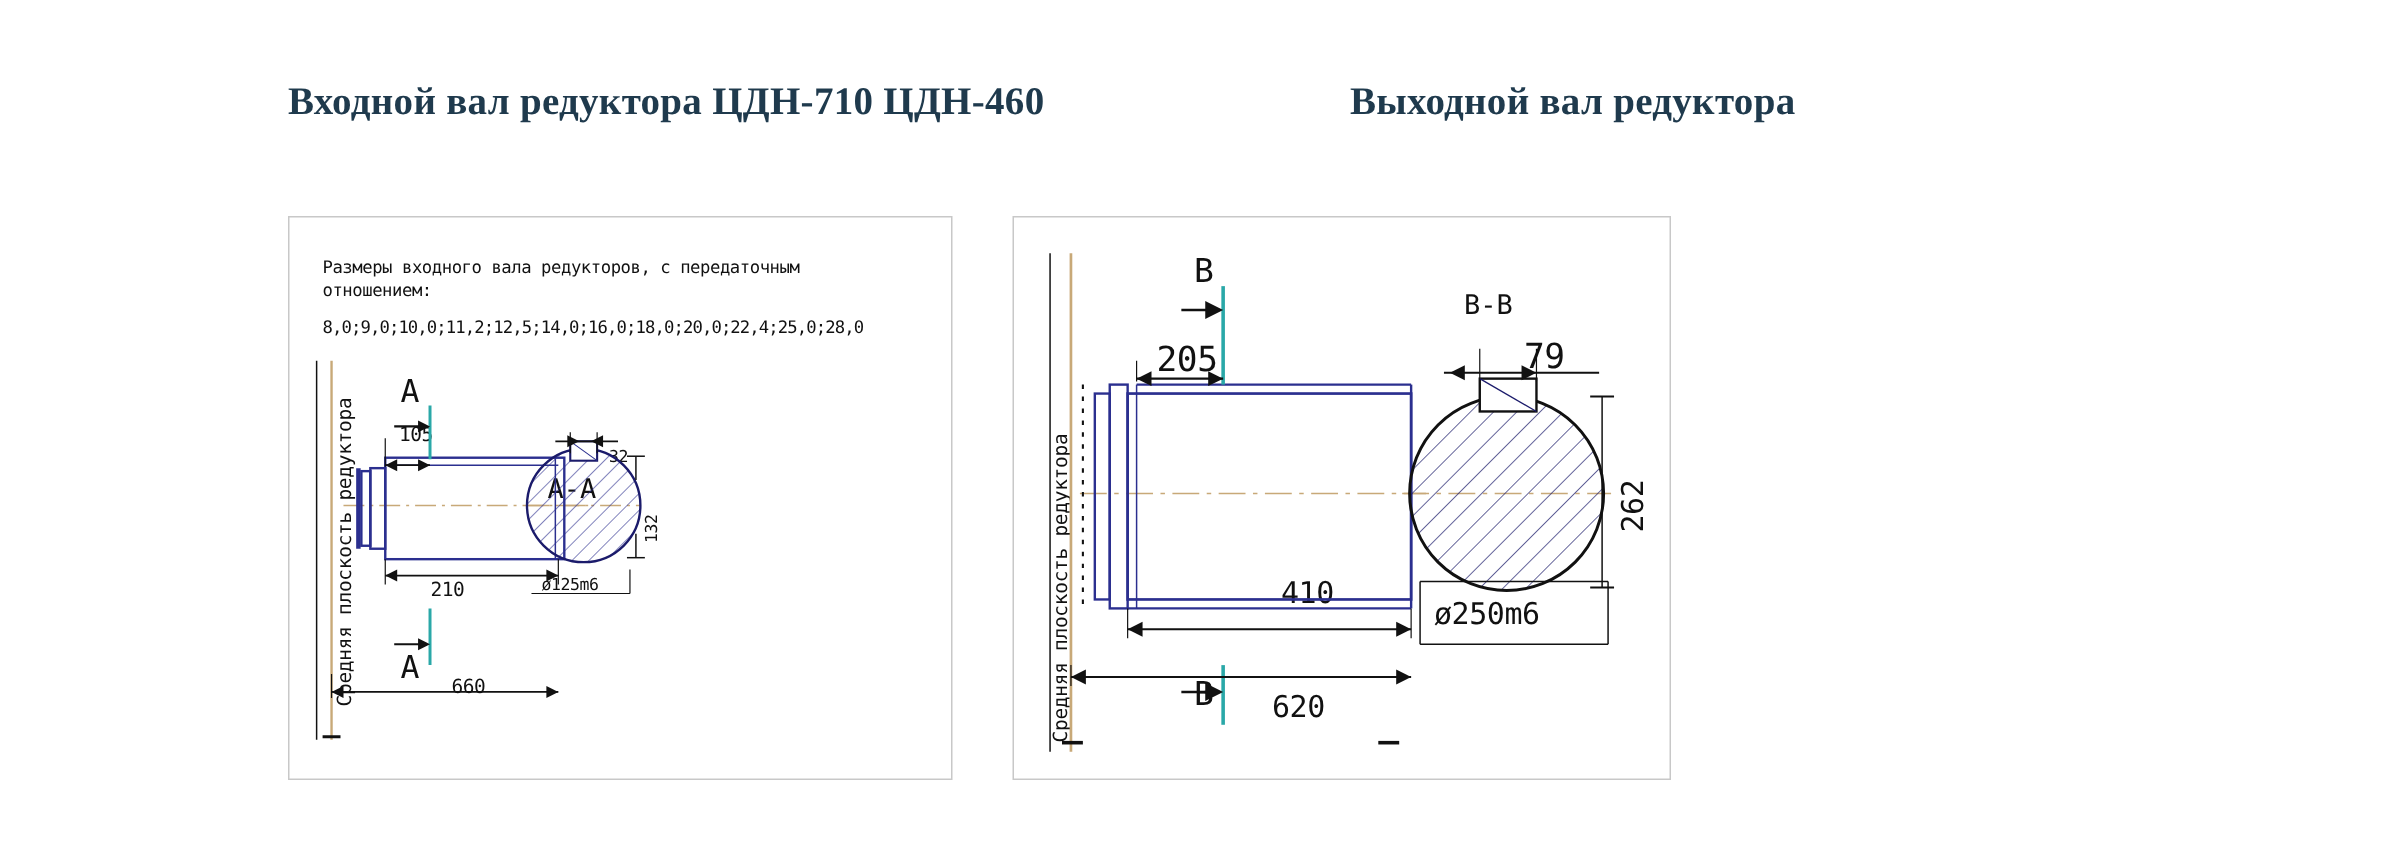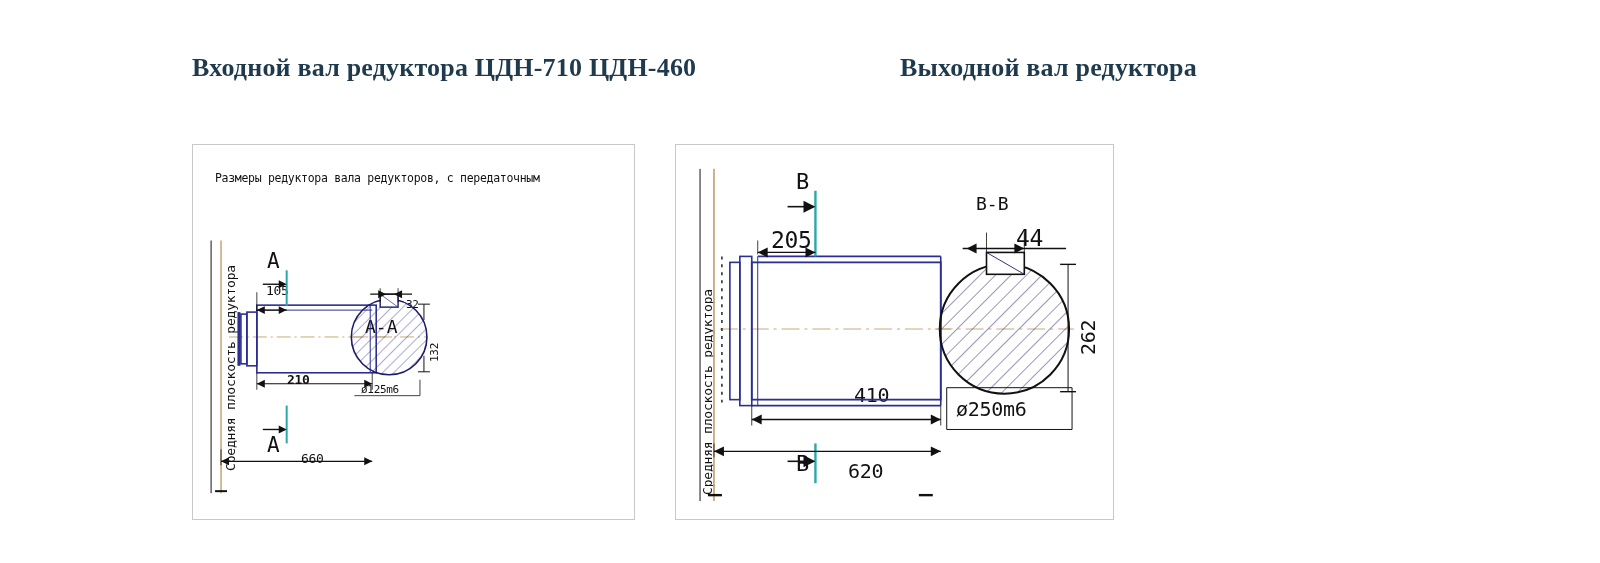--- a/index.html
+++ b/index.html
@@ -90,31 +90,33 @@
 </head>
 <body>
 
 <div class="title" id="title-left">Входной вал редуктора ЦДН-710 ЦДН-460</div>
 
 <div class="title" id="title-right">Выходной вал редуктора</div>
 
 <div class="panel" id="panel-left">
 
   <div class="note" id="note-left">
-    <div>Размеры редуктора вала редукторов, с передаточным</div>
+    <div>Размеры входного вала редукторов, с передаточным</div>
+    <div>отношением:</div>
   </div>
+  <div class="note" id="note-ratios">8,0;9,0;10,0;11,2;12,5;14,0;16,0;18,0;20,0;22,4;25,0;28,0</div>
 
   <div class="vlabel" style="left:30px; top:326px;">Средняя плоскость редуктора</div>
 
   <div class="mark a" style="left:74px;  top:104px;">A</div>
   <div class="mark a" style="left:74px;  top:288px;">A</div>
   <div class="mark sec" style="left:172px; top:124px;margin-top:47px;">A-A</div>
 
   <div class="dim m" style="left:73px;  top:138px;text-align:center;">105</div>
-  <div class="dim m" style="left:94px;  top:227px;font-weight:bold;">210</div>
+  <div class="dim m" style="left:94px;  top:241px;">210</div>
   <div class="dim m" style="left:108px; top:306px;">660</div>
   <div class="dim s" style="left:213px; top:153px;">32</div>
   <div class="dim s rot90" style="left:235px; top:217px;">132</div>
   <div class="dim s" style="left:168px; top:238px;">ø125m6</div>
 
   <svg class="dwg" viewBox="0 0 443 376">
 
     <line x1="28" y1="96" x2="28" y2="350" stroke="#c8a978" stroke-width="1.6"></line>
     <line x1="18" y1="96" x2="18" y2="350" stroke="#111111" stroke-width="1"></line>
     <line x1="22" y1="348" x2="34" y2="348" stroke="#111111" stroke-width="2"></line>
@@ -180,21 +182,21 @@
 
   <div class="vlabel" style="left:24px; top:350px;">Средняя плоскость редуктора</div>
 
   <div class="mark b" style="left:120px; top:24px;">B</div>
   <div class="mark b" style="left:120px; top:306px;">B</div>
   <div class="mark sec" style="left:300px; top:48px;">B-B</div>
 
   <div class="dim l" style="left:95px;  top:82px;">205</div>
   <div class="dim xl" style="left:143px; top:238px;margin-left:35px;">410</div>
   <div class="dim xl" style="left:172px; top:314px;">620</div>
-  <div class="dim l" style="left:340px; top:80px;">44</div>
+  <div class="dim l" style="left:340px; top:80px;">79</div>
   <div class="dim xl rot90" style="left:400px; top:210px;">262</div>
   <div class="dim xl" style="left:280px; top:252px;">ø250m6</div>
 
   <svg class="dwg" viewBox="0 0 439 376">
 
     <line x1="38" y1="24" x2="38" y2="358" stroke="#c8a978" stroke-width="1.8"></line>
     <line x1="24" y1="24" x2="24" y2="358" stroke="#111111" stroke-width="1"></line>
     <line x1="32" y1="352" x2="46" y2="352" stroke="#111111" stroke-width="2.4"></line>
     <line x1="244" y1="352" x2="258" y2="352" stroke="#111111" stroke-width="2.4"></line>
 

